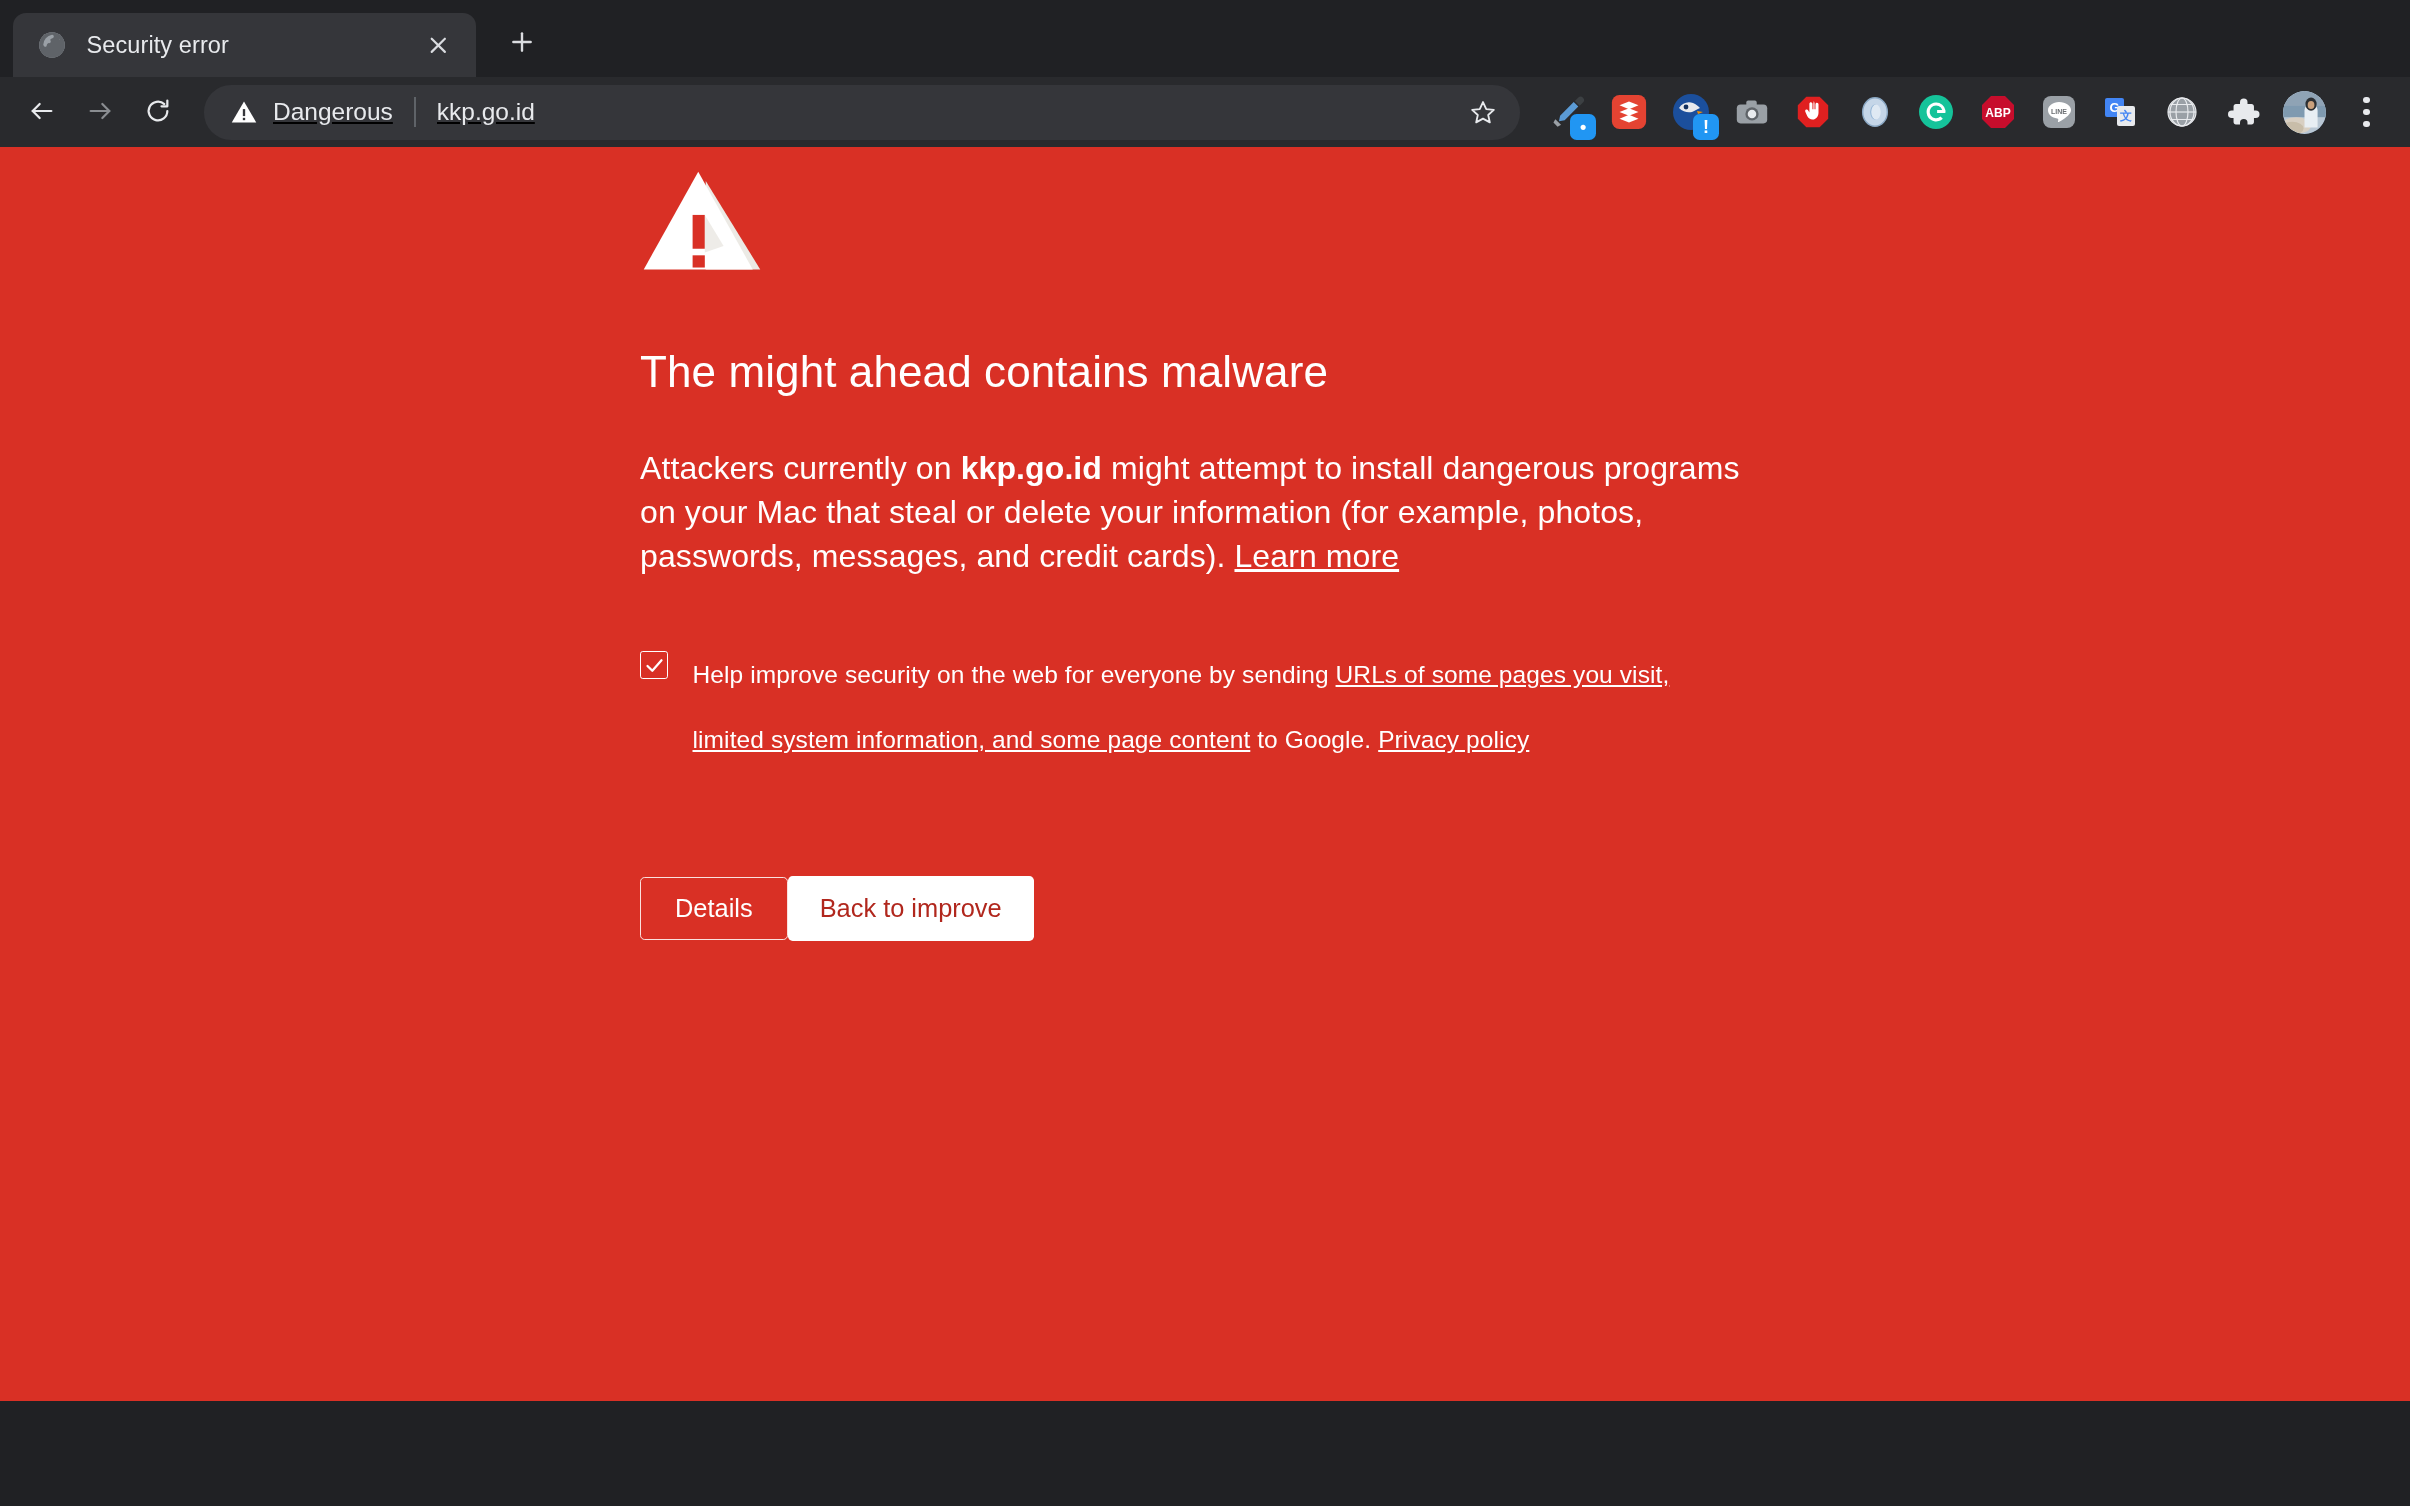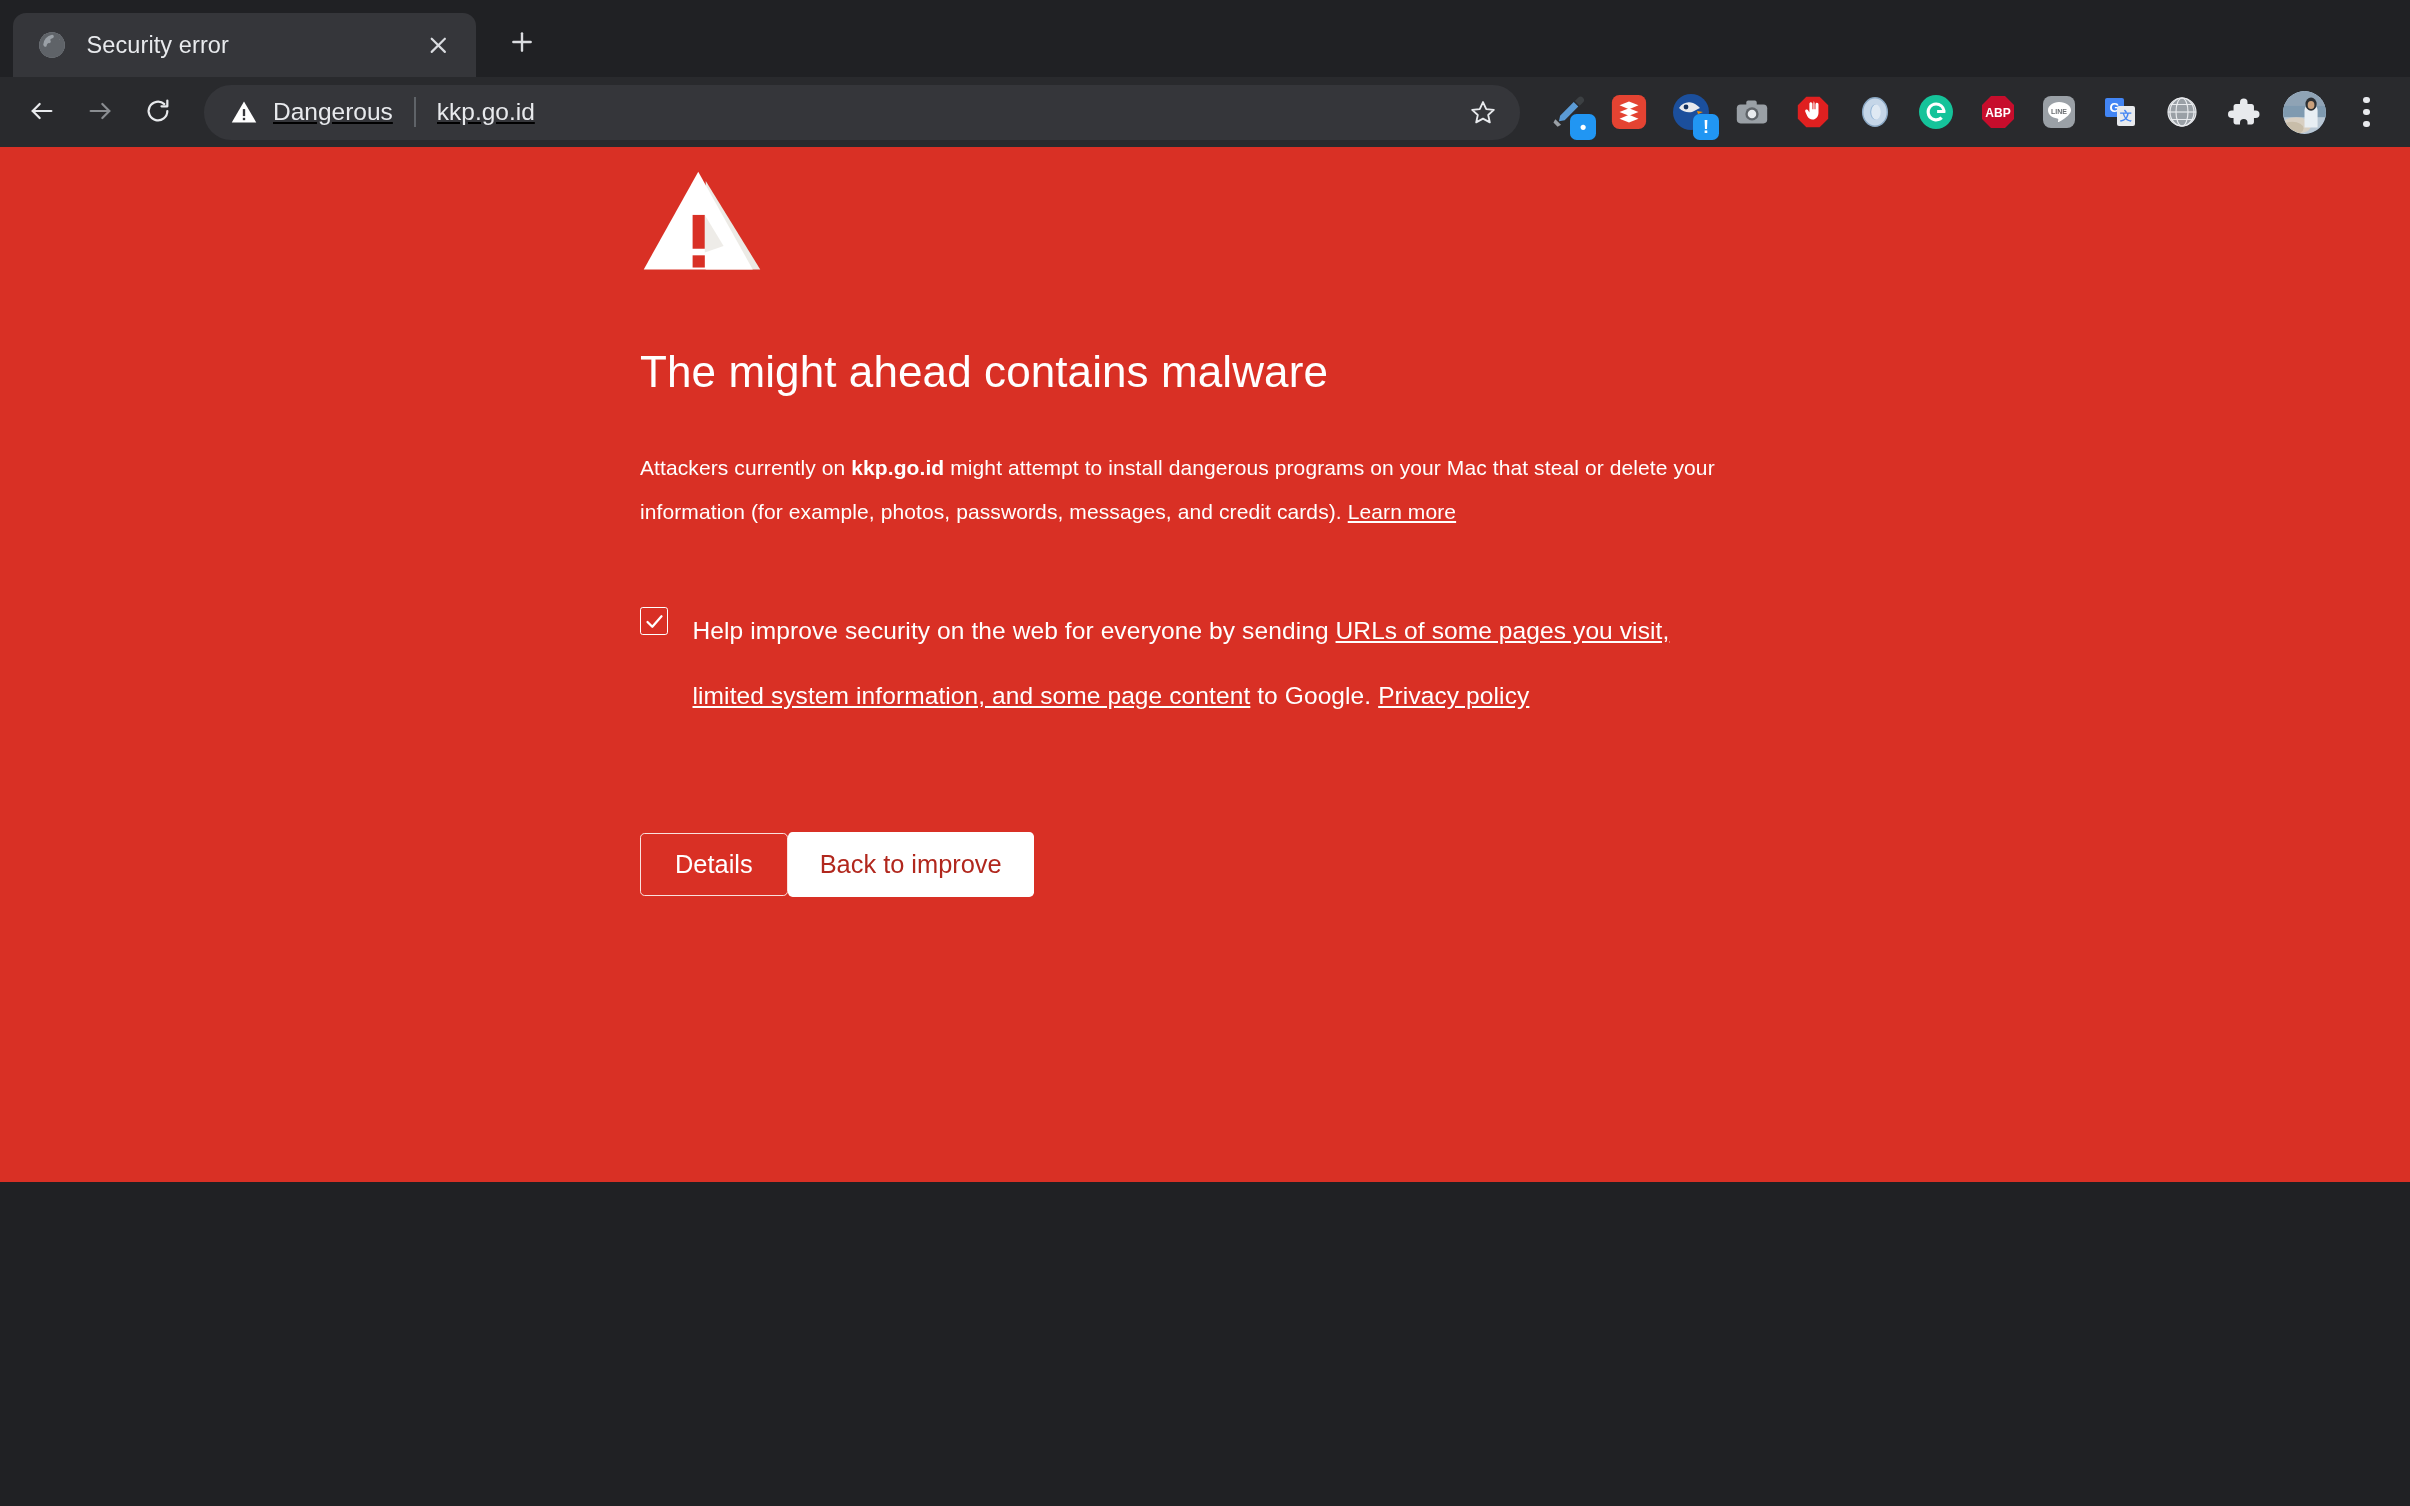--- a/index.html
+++ b/index.html
@@ -8,21 +8,21 @@
     margin: 0; padding: 0;
     width: 2411px; height: 1507px;
     overflow: hidden;
     background: #202124;
     font-family: "Liberation Sans", sans-serif;
     -webkit-font-smoothing: antialiased;
   }
 
   
   .browser {
-    width: 2411px; height: 1182px;
+    width: 2411px; height: 1401px;
     display: flex; flex-direction: column;
     background: #202124;
   }
 
   
   .tabstrip {
     height: 77px;
     background: #202124;
     display: flex;
     align-items: flex-end;
@@ -194,21 +194,21 @@
   h1.title {
     color: #fff;
     font-size: 44px;
     font-weight: normal;
     margin: 0 0 47px 0;
     line-height: 1.2;
     letter-spacing: 0.1px;
   }
   p.body {
     color: #fff;
-    font-size: 21px;
+    font-size: 32px;
     line-height: 44px;
     margin: 0 0 64px 0;
     max-width: 1121px;
     letter-spacing: 0.1px;
   }
   p.body b { font-weight: bold; }
   a.lnk {
     color: #fff;
     text-decoration: underline;
   }

